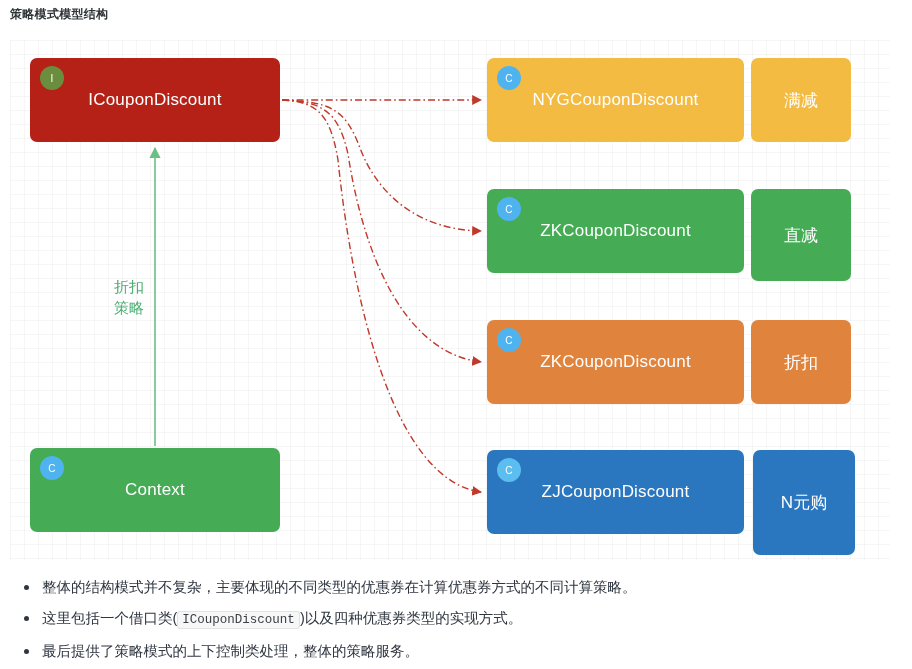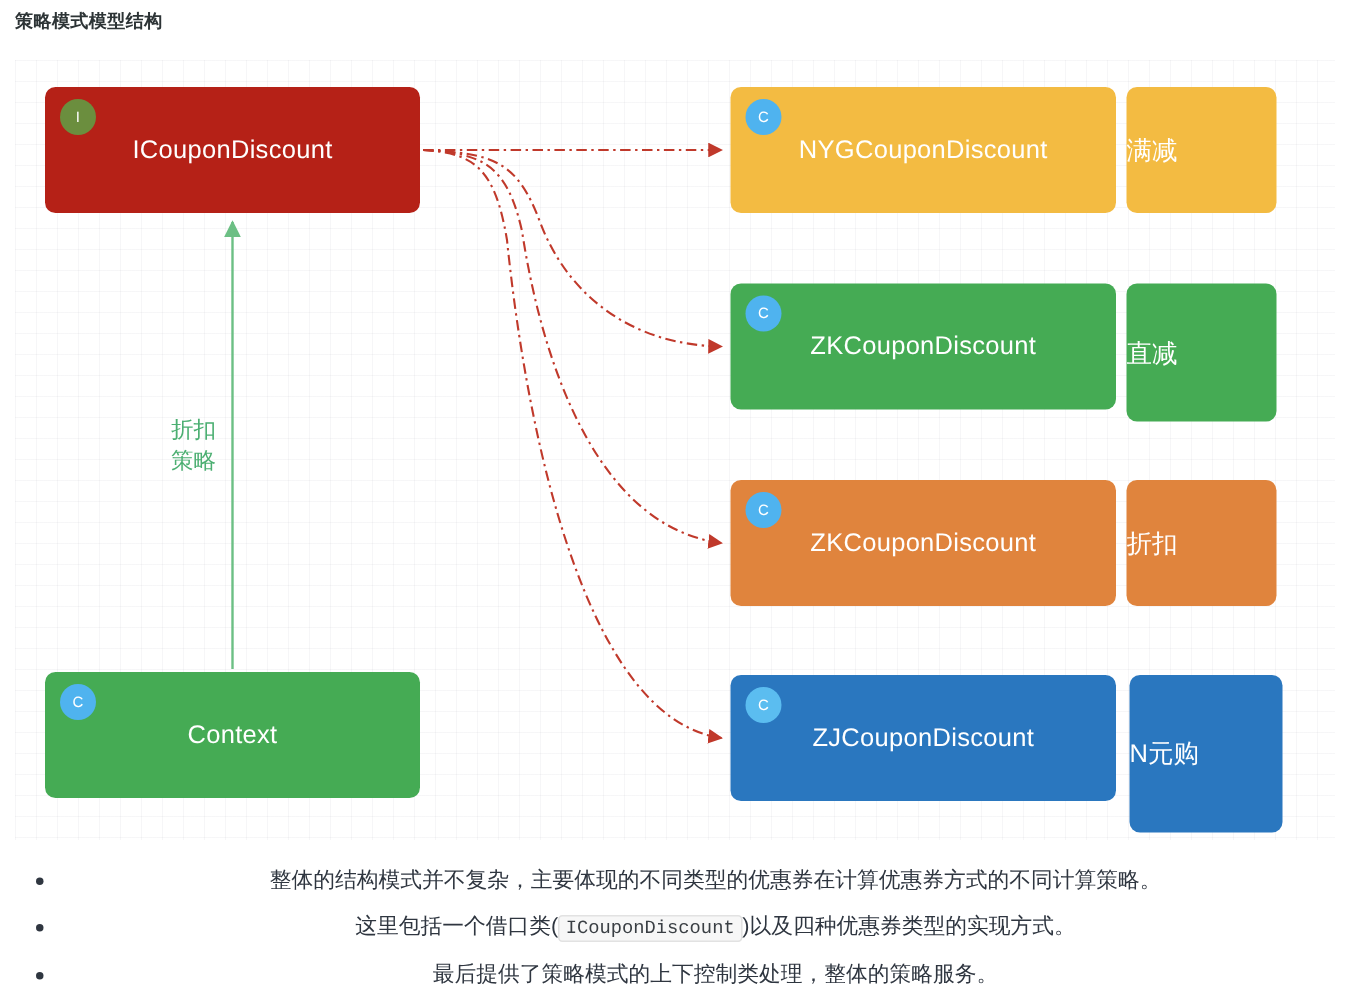--- a/index.html
+++ b/index.html
@@ -78,21 +78,21 @@
     justify-content: center;
     font-size: 10px;
     color: #ffffff;
     font-weight: 400;
   }
   .tag-node {
     position: absolute;
     border-radius: 7px;
     display: flex;
     align-items: center;
-    justify-content: flex-start;
+    justify-content: center;
     color: #ffffff;
     font-size: 17px;
   }
 
   
   #edges {
     position: absolute;
     left: 0; top: 0;
     width: 912px;
     height: 530px;
@@ -119,21 +119,20 @@
     margin: 0;
     padding: 0 0 0 42px;
     list-style: none;
   }
   #notes li {
     position: relative;
     font-size: 14.5px;
     line-height: 31px;
     color: #2f3640;
     white-space: nowrap;
-    text-align: center;
   }
   #notes li::before {
     content: "";
     position: absolute;
     left: -18px;
     top: 13px;
     width: 5px;
     height: 5px;
     border-radius: 50%;
     background: #2f3640;

